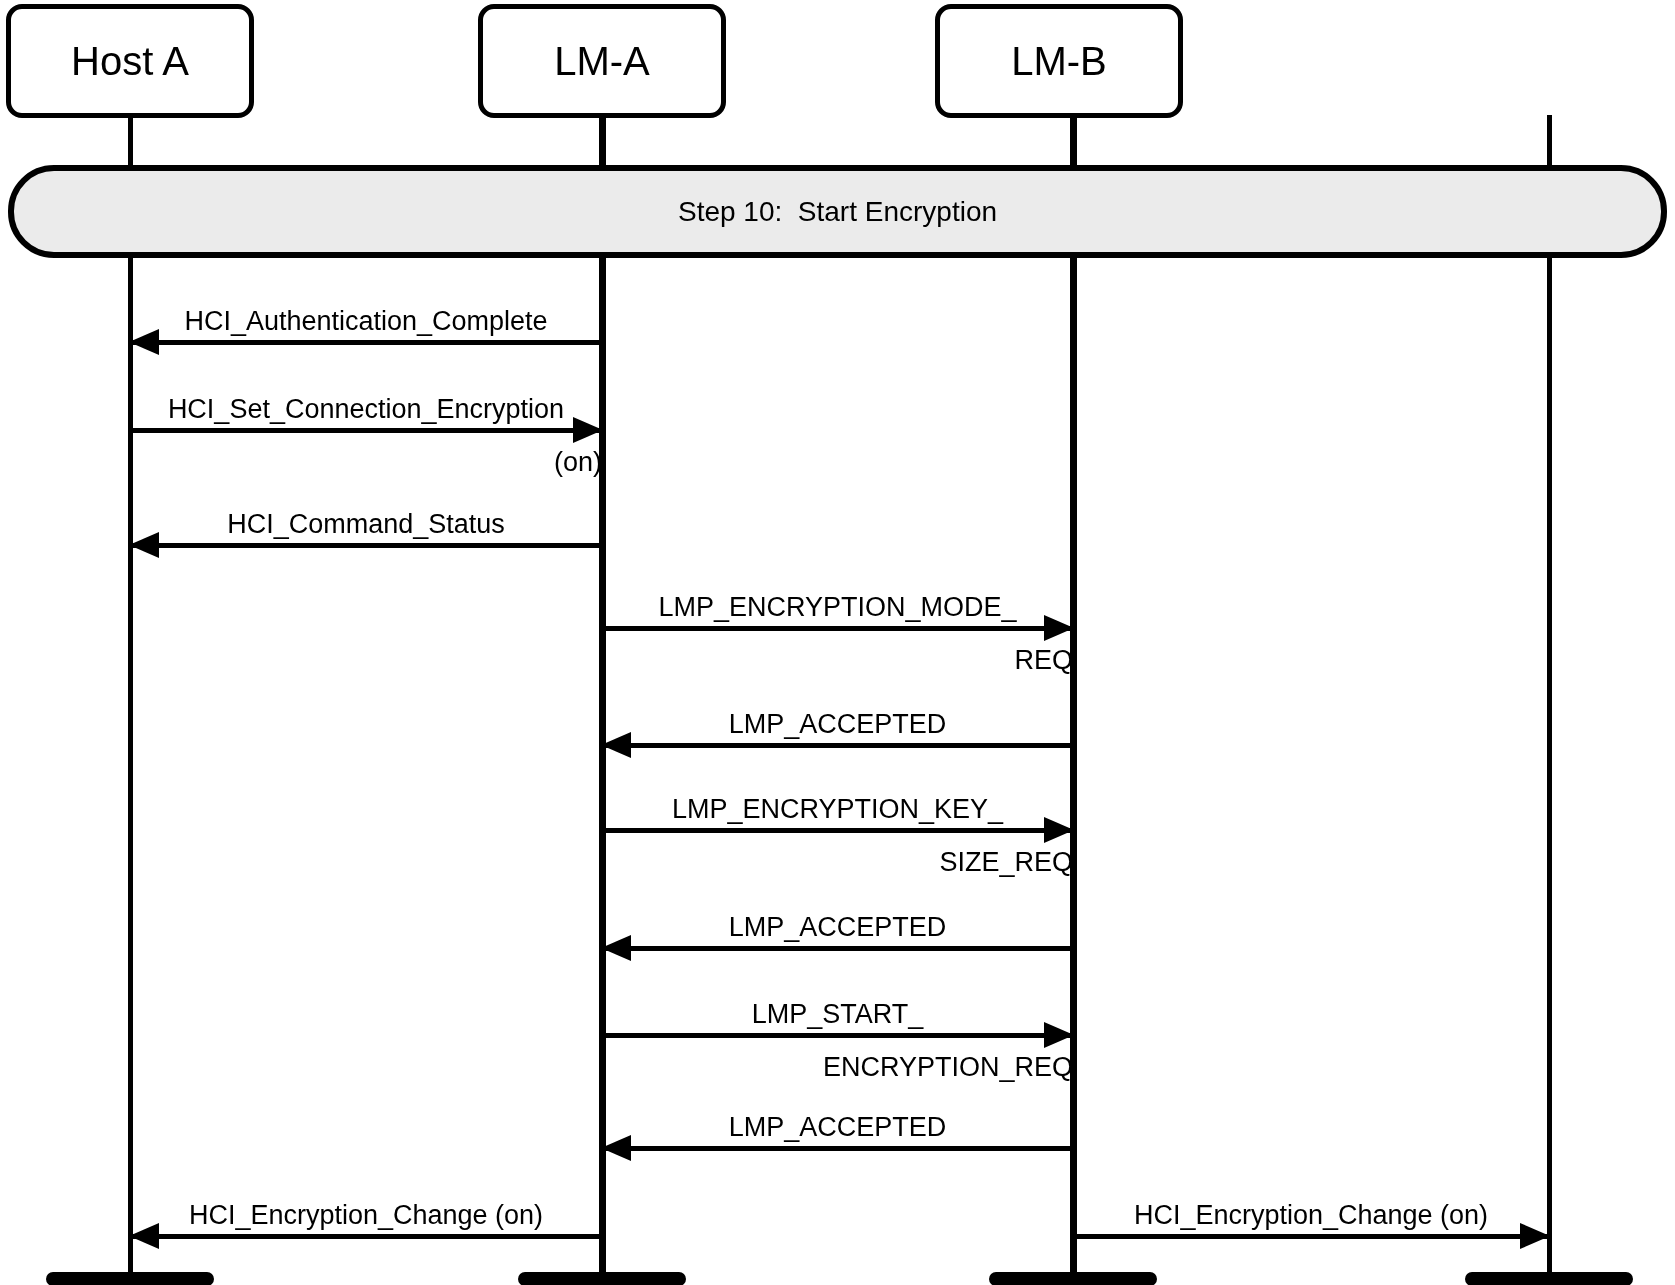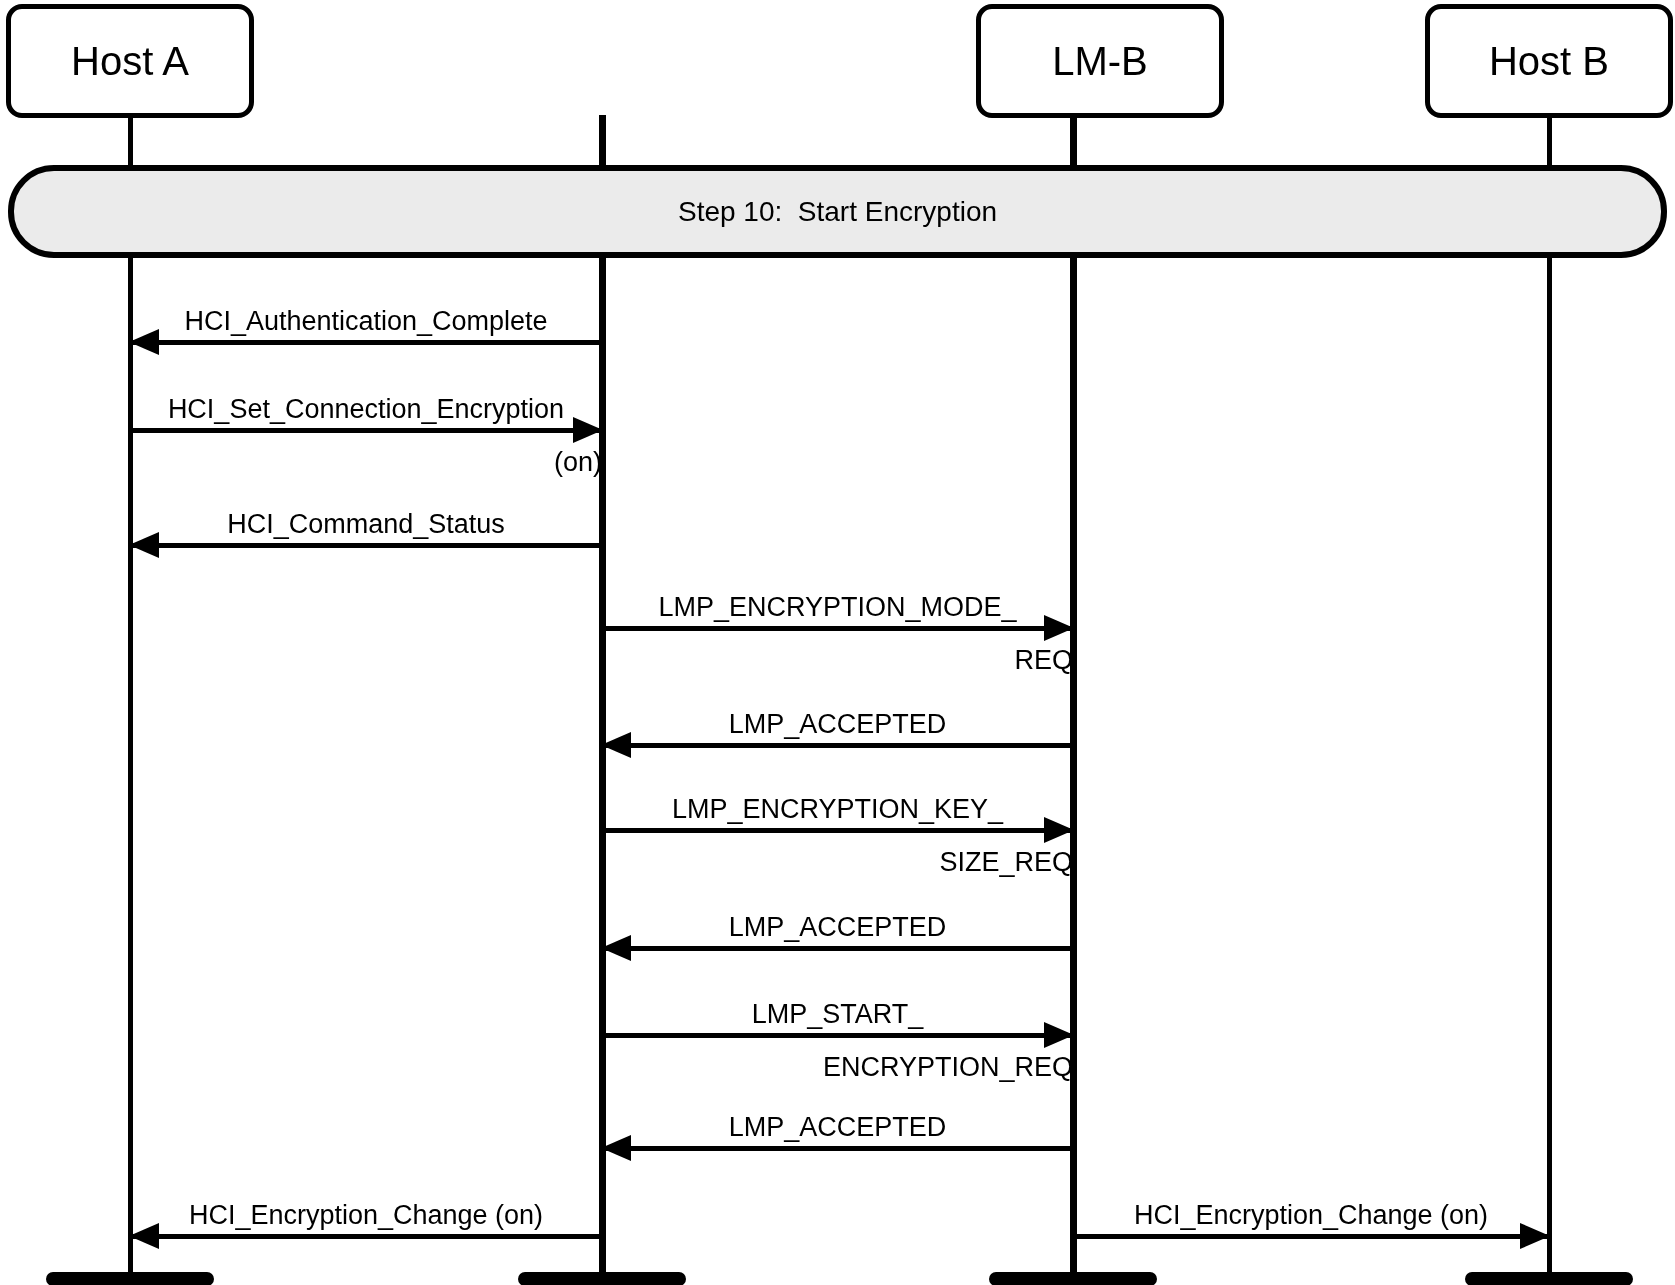--- a/index.html
+++ b/index.html
@@ -39,25 +39,25 @@
   .endbar{position:absolute;top:1272px;width:168px;height:14px;background:#000;border-radius:7px;z-index:2;}
 </style>
 </head>
 <body>
 
 <div id="stage">
 
   <div class="actor-box" style="left:6px;">
     <span>Host A</span>
   </div>
-  <div class="actor-box" style="left:976px;align-items:center;">
+  <div class="actor-box" style="left:478px;">
+    <span>LM-A</span>
+  </div>
+  <div class="actor-box" style="left:935px;align-items:center;">
     <span>LM-B</span>
-  </div>
-  <div class="actor-box" style="left:1425px;">
-    <span>Host B</span>
   </div>
 
   <div class="lifeline host" style="left:128px;"></div>
   <div class="lifeline lm" style="left:599px;"></div>
   <div class="lifeline lm" style="left:1070px;"></div>
   <div class="lifeline host" style="left:1547px;"></div>
 
   <div class="banner">
     <span class="banner-label">Step 10:  Start Encryption</span>
   </div>

